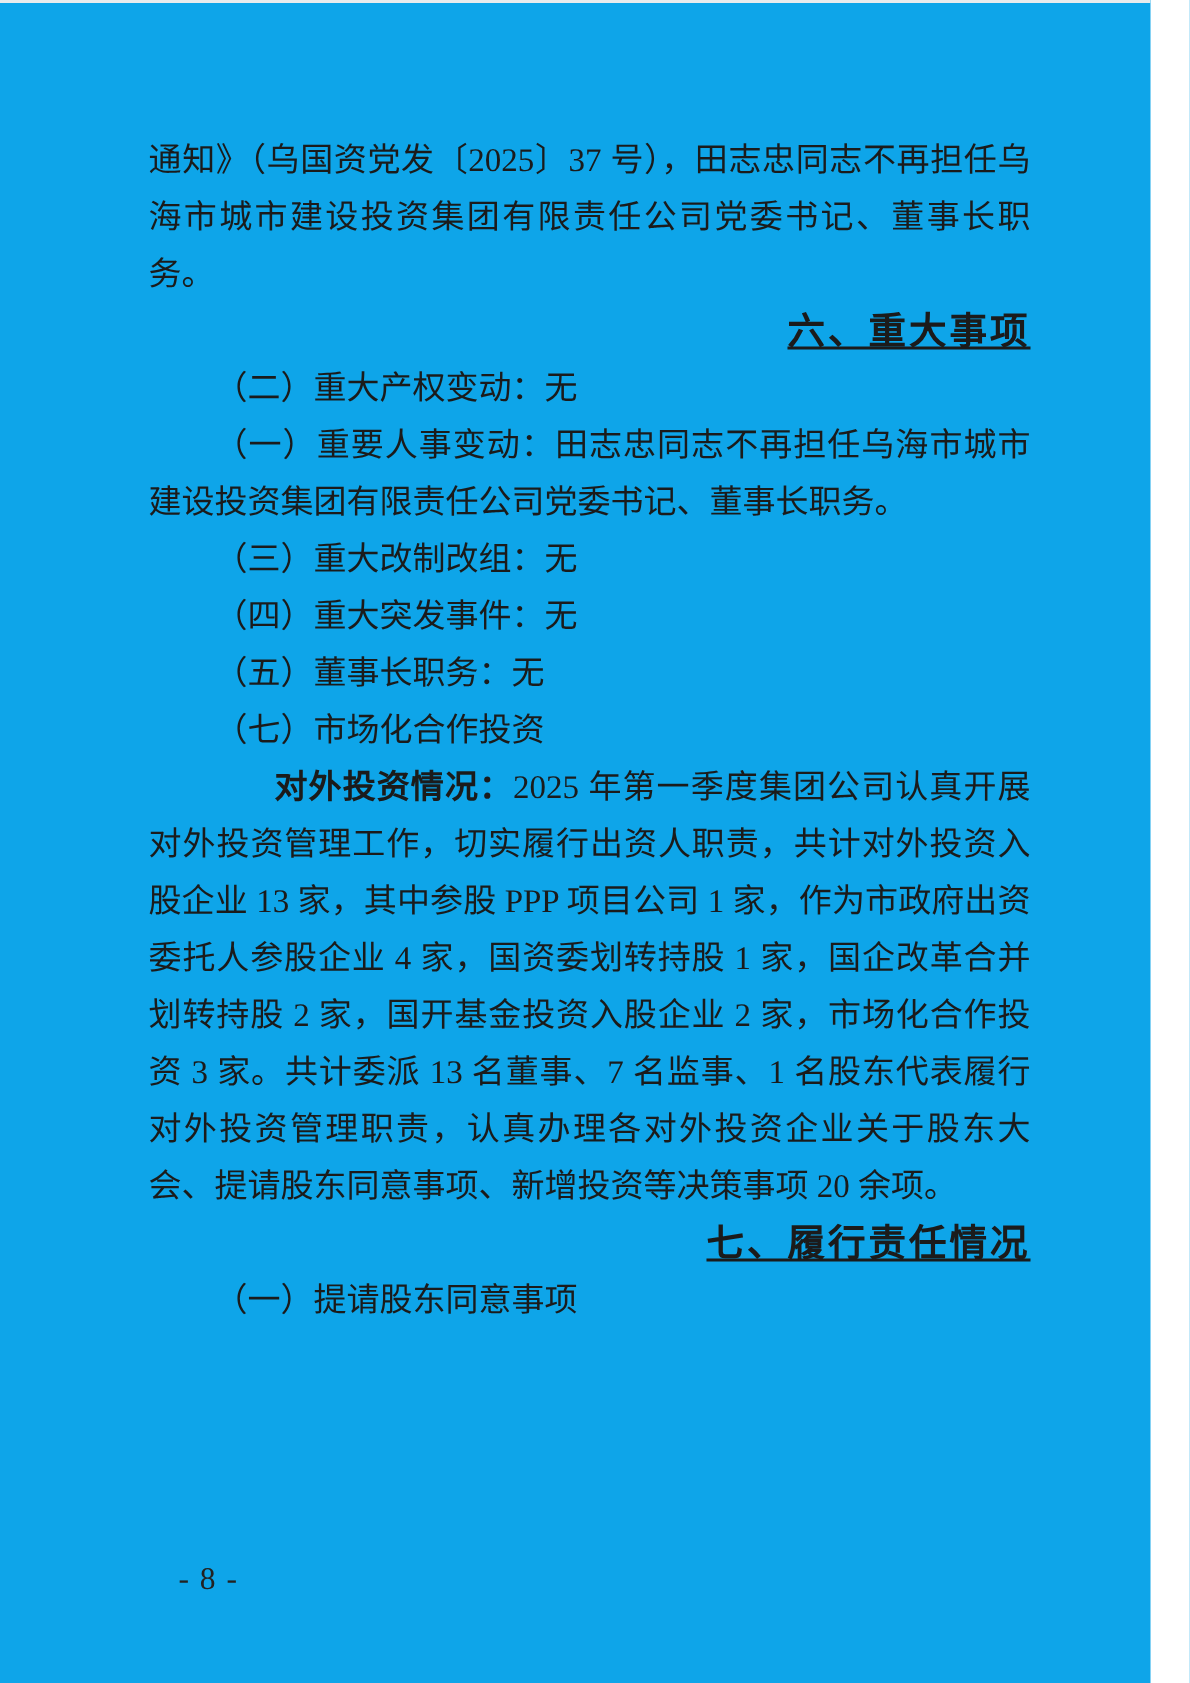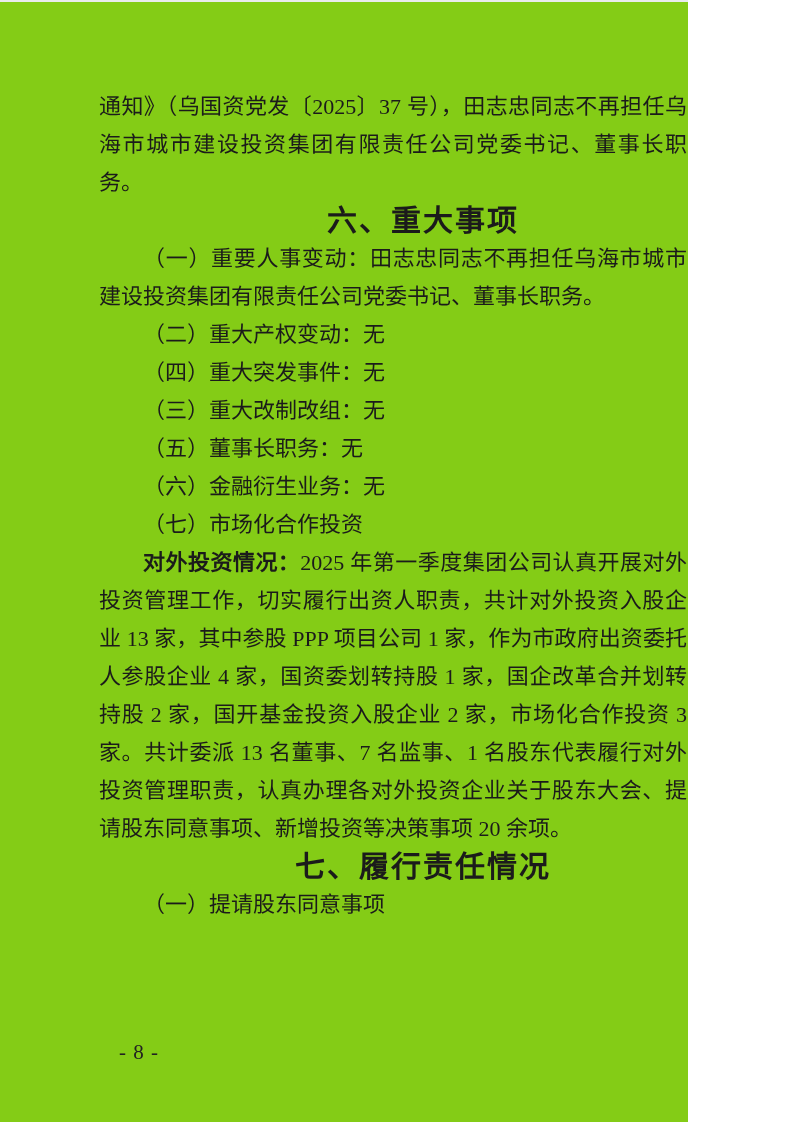--- a/index.html
+++ b/index.html
@@ -3,23 +3,23 @@
 <meta charset="utf-8">
 <title>Document Page</title>
 <style>
   html, body {
     margin: 0;
     padding: 0;
     background: #ffffff;
   }
   .page {
     position: relative;
-    width: 688px;
+    width: 767px;
     height: 1122px;
-    background: #84cc16;
+    background: #0ea5e9;
     overflow: hidden;
     color: #1b1b1b;
   }
   
   .scan-edge {
     position: absolute;
     top: 0; left: 0; right: 0;
     height: 2px;
     background: #e9ebed;
   }
@@ -37,31 +37,33 @@
   }
   .para {
     margin: 0;
     text-indent: 2em;
   }
   .para.no-indent {
     text-indent: 0;
   }
   .heading {
     margin: 0;
-    font-size: 30px;
+    font-size: 25px;
     line-height: 38px;
     font-weight: 700;
     text-indent: 2em;
-    text-align: center;
+    text-align: right;
     letter-spacing: 2px;
     font-family: "Liberation Sans", "DejaVu Sans", sans-serif;
+    text-decoration: underline;
   }
   .lead {
     font-weight: 700;
     font-family: "Liberation Sans", "DejaVu Sans", sans-serif;
+    margin-left: 40px;
   }
   .pagenum {
     position: absolute;
     left: 119px;
     top: 1038px;
     font-family: "Liberation Serif", "DejaVu Serif", serif;
     font-size: 21px;
     line-height: 28px;
     letter-spacing: 1px;
     color: #222222;
@@ -71,31 +73,30 @@
 <body>
 
 <div class="page">
   <div class="scan-edge"></div>
 
   <main class="content">
     <p class="para no-indent">通知》（乌国资党发〔2025〕37 号），田志忠同志不再担任乌海市城市建设投资集团有限责任公司党委书记、董事长职务。</p>
 
     <h2 class="heading">六、重大事项</h2>
 
+    <p class="para">（二）重大产权变动：无</p>
+
     <p class="para">（一）重要人事变动：田志忠同志不再担任乌海市城市建设投资集团有限责任公司党委书记、董事长职务。</p>
 
-    <p class="para">（二）重大产权变动：无</p>
+    <p class="para">（三）重大改制改组：无</p>
 
     <p class="para">（四）重大突发事件：无</p>
 
-    <p class="para">（三）重大改制改组：无</p>
-
     <p class="para">（五）董事长职务：无</p>
 
-    <p class="para">（六）金融衍生业务：无</p>
 
     <p class="para">（七）市场化合作投资</p>
 
     <p class="para"><span class="lead">对外投资情况：</span><span>2025 年第一季度集团公司认真开展对外投资管理工作，切实履行出资人职责，共计对外投资入股企业 13 家，其中参股 PPP 项目公司 1 家，作为市政府出资委托人参股企业 4 家，国资委划转持股 1 家，国企改革合并划转持股 2 家，国开基金投资入股企业 2 家，市场化合作投资 3 家。共计委派 13 名董事、7 名监事、1 名股东代表履行对外投资管理职责，认真办理各对外投资企业关于股东大会、提请股东同意事项、新增投资等决策事项 20 余项。</span></p>
 
     <h2 class="heading">七、履行责任情况</h2>
 
     <p class="para">（一）提请股东同意事项</p>
 
   </main>

